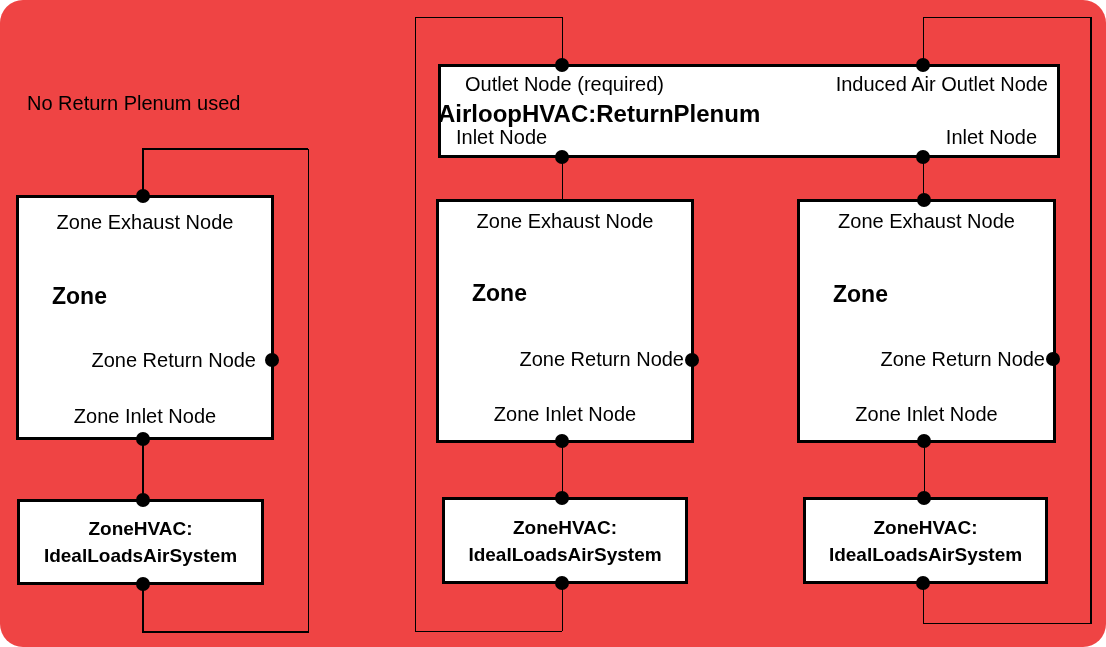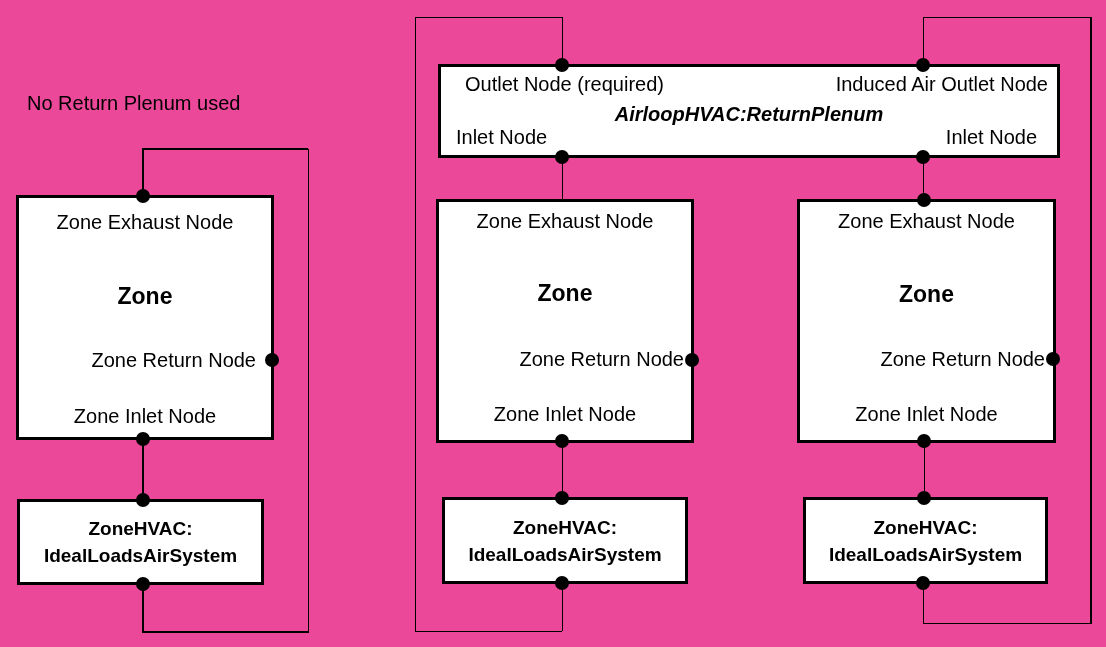--- a/index.html
+++ b/index.html
@@ -4,24 +4,25 @@
 <style>
   html, body {
     margin: 0;
     padding: 0;
     background: #ffffff;
   }
   #canvas {
     position: relative;
     width: 1106px;
     height: 647px;
-    background: #ec4899;
+    background: #ef4444;
     font-family: "Liberation Sans", sans-serif;
     color: #000000;
     overflow: hidden;
+    border-radius: 23px;
   }
   .box {
     position: absolute;
     border: 3px solid #000000;
     box-sizing: border-box;
     background: #ffffff;
   }
   .hline {
     position: absolute;
     height: 1.5px;
@@ -46,40 +47,39 @@
     line-height: 22px;
     white-space: nowrap;
   }
   .label.center { text-align: center; }
   .label.right  { text-align: right; }
   .zone-title {
     position: absolute;
     font-size: 23px;
     line-height: 26px;
     font-weight: bold;
-    text-align: center;
+    margin-left: 36px;
   }
   .hvac-text {
     position: absolute;
     display: flex;
     flex-direction: column;
     align-items: center;
     justify-content: center;
     font-size: 19px;
     line-height: 27px;
     font-weight: bold;
     text-align: center;
   }
   .plenum-title {
     position: absolute;
-    font-size: 20px;
+    font-size: 24px;
     line-height: 22px;
     font-weight: bold;
-    text-align: center;
-    font-style: italic;
+    text-align: left;
   }
 </style>
 </head>
 <body>
 
 <div id="canvas">
 
   <div class="label" style="left:27px; top:92px;">No Return Plenum used</div>
 
   <div class="vline" style="left:142.25px; top:149px; height:46px;"></div>

